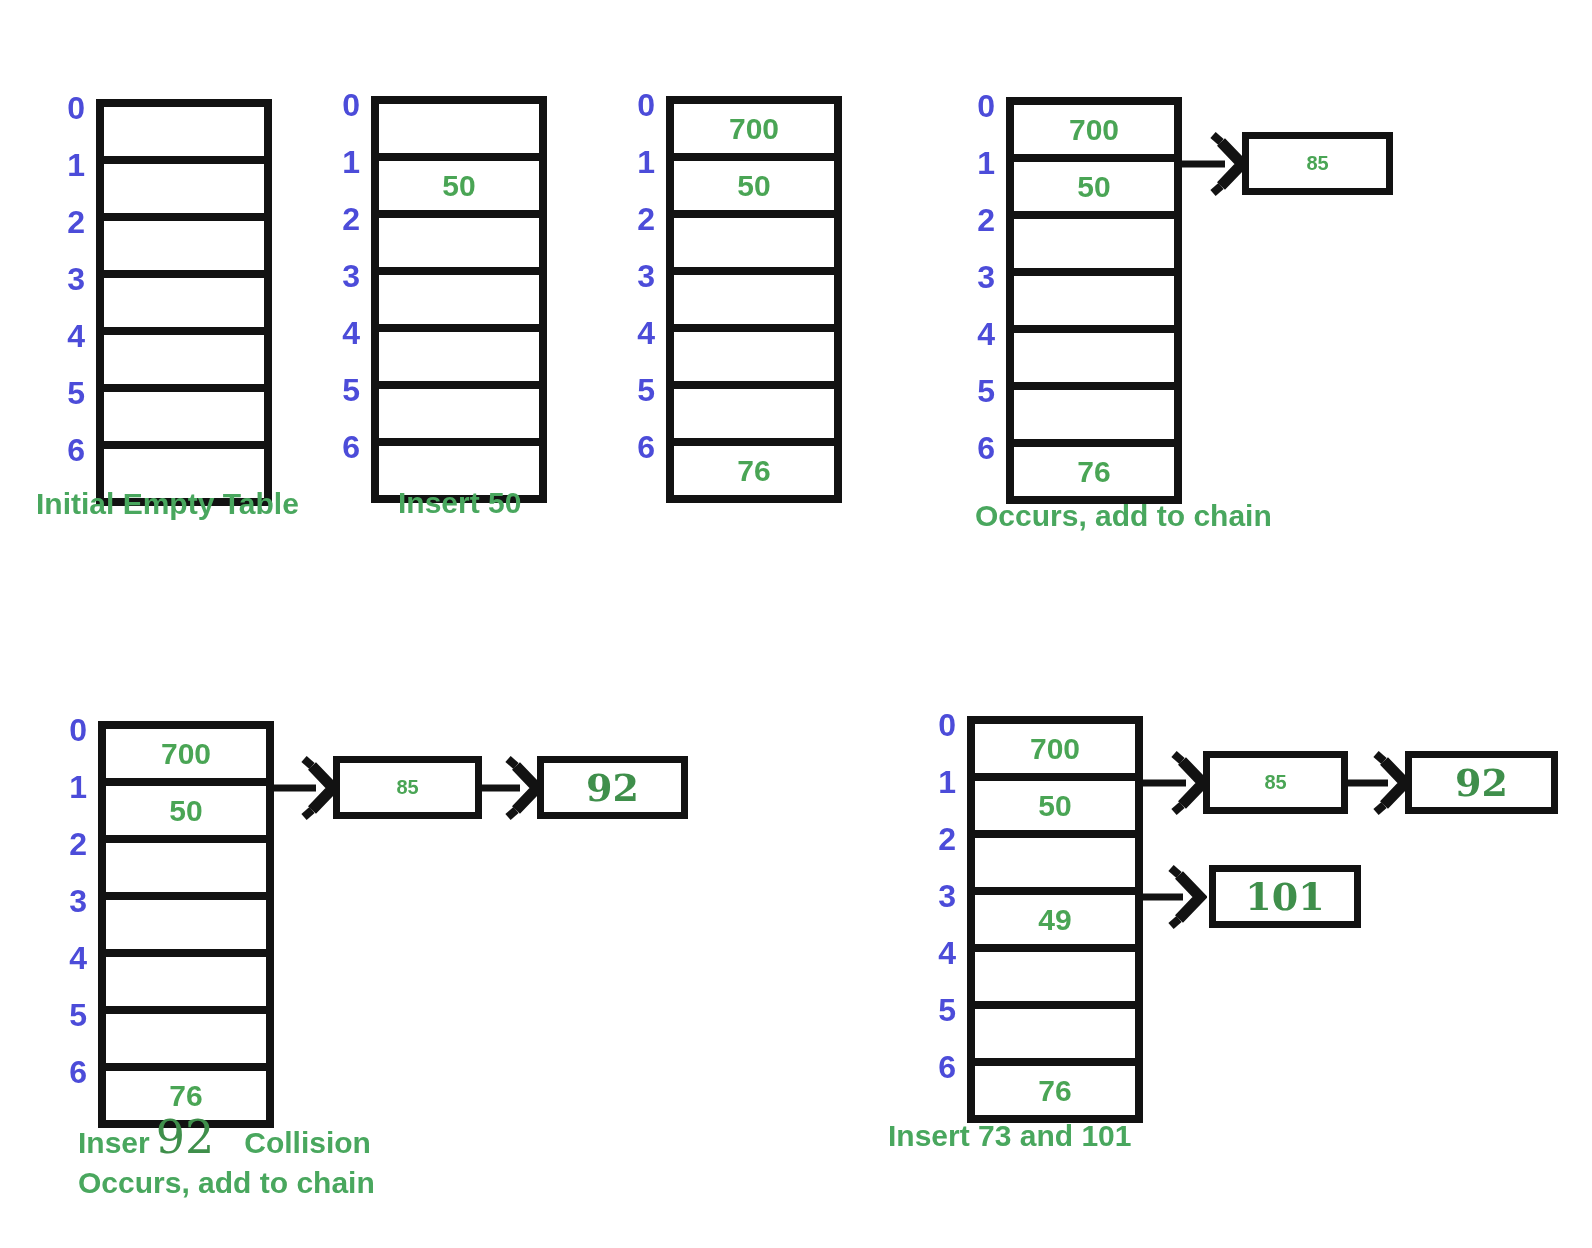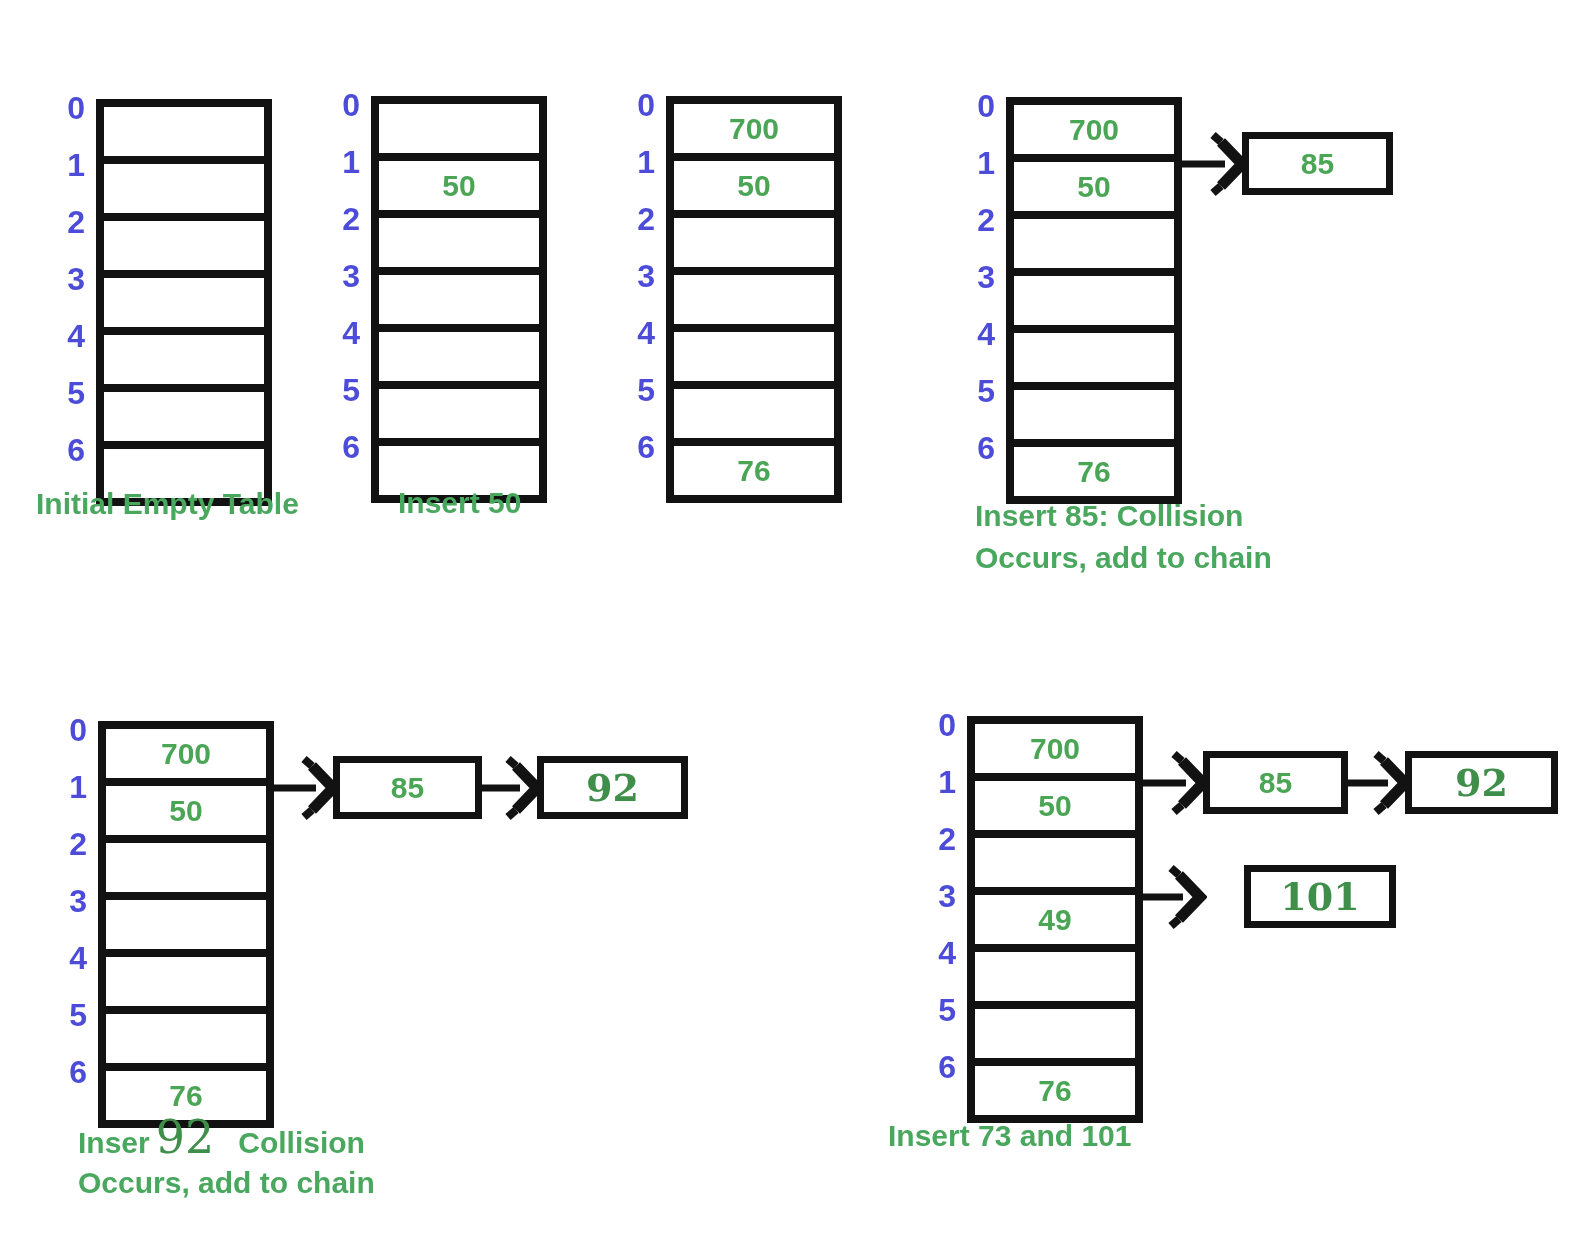--- a/index.html
+++ b/index.html
@@ -8,31 +8,31 @@
   .diag{position:absolute;display:flex;align-items:flex-start;}
   .idxcol{display:flex;flex-direction:column;gap:8px;padding-top:8px;width:40px;margin-right:11px;}
   .idx{height:49px;display:flex;align-items:center;justify-content:flex-end;
        font-weight:700;font-size:32px;color:var(--index-color,#4c4cd9);}
   .tbl{border:8px solid var(--line-color,#121212);background:var(--line-color,#121212);
        display:flex;flex-direction:column;gap:8px;margin-top:23px;}
   .cell{width:160px;height:49px;background:#fff;display:flex;align-items:center;justify-content:center;}
   .val{font-weight:700;font-size:30px;color:var(--value-color,#4aa555);}
   .node{position:absolute;box-sizing:border-box;height:63px;border:7px solid var(--line-color,#121212);
         background:#fff;display:flex;align-items:center;justify-content:center;
-        font-weight:700;font-size:30px;color:var(--value-color,#4aa555);}
+        font-weight:700;font-size:20px;color:var(--value-color,#4aa555);}
   .node.alt{font-family:"DejaVu Serif",serif;font-weight:700;font-size:38px;color:var(--value-alt-color,#3f8f4b);}
   .arrow{position:absolute;}
   .arrow .shaft{stroke:var(--line-color,#121212);stroke-width:7;fill:none;}
   .arrow .chev{stroke:var(--line-color,#121212);stroke-width:11;fill:none;stroke-linejoin:miter;}
   .arrow .barb{stroke:var(--line-color,#121212);stroke-width:8;fill:none;}
   .cap{position:absolute;font-weight:700;font-size:30px;line-height:42px;
        color:var(--caption-color,#49a75e);white-space:nowrap;}
   .cap .bignum{font-family:"DejaVu Serif",serif;font-weight:400;font-size:46px;
        color:var(--value-alt-color,#3f8f4b);margin:0 8px 0 6px;}
-  .cap .gap{margin-left:16px;}
+  .cap .gap{margin-left:22px;}
 </style>
 </head>
 <body>
 
 <div id="canvas">
 
   <div class="diag" style="left:45px;top:76px;">
     <div class="idxcol">
       <div class="idx">0</div>
       <div class="idx">1</div>
@@ -174,21 +174,20 @@
     </div>
   </div>
   <svg class="arrow" style="left:1181px;top:132px;" width="68" height="64">
     <path class="shaft" d="M0 32 H44"></path>
       <path class="chev" d="M40 10 L61 32 L40 54"></path>
     <path class="barb" d="M40 10 L32 3"></path>
       <path class="barb" d="M40 54 L32 61"></path>
   </svg>
   <div class="node" style="left:1242px;top:132px;width:151px;">85</div>
   <div class="cap" style="left:975px;top:495px;">
-    <div>Insert 85: Collision</div>
     <div>Occurs, add to chain</div>
   </div>
 
   <div class="diag" style="left:47px;top:698px;">
     <div class="idxcol">
       <div class="idx">0</div>
       <div class="idx">1</div>
       <div class="idx">2</div>
       <div class="idx">3</div>
       <div class="idx">4</div>
@@ -285,16 +284,16 @@
     <path class="barb" d="M40 10 L32 3"></path>
       <path class="barb" d="M40 54 L32 61"></path>
   </svg>
   <div class="node alt" style="left:1405px;top:751px;width:153px;">92</div>
   <svg class="arrow" style="left:1139px;top:865px;" width="68" height="64">
     <path class="shaft" d="M0 32 H44"></path>
       <path class="chev" d="M40 10 L61 32 L40 54"></path>
     <path class="barb" d="M40 10 L32 3"></path>
       <path class="barb" d="M40 54 L32 61"></path>
   </svg>
-  <div class="node alt" style="left:1244px;top:865px;width:152px;">101</div>
+  <div class="node alt" style="left:1209px;top:865px;width:152px;">101</div>
   <div class="cap" style="left:888px;top:1115px;">Insert 73 and 101</div>
 
 </div>
 
 </body></html>

